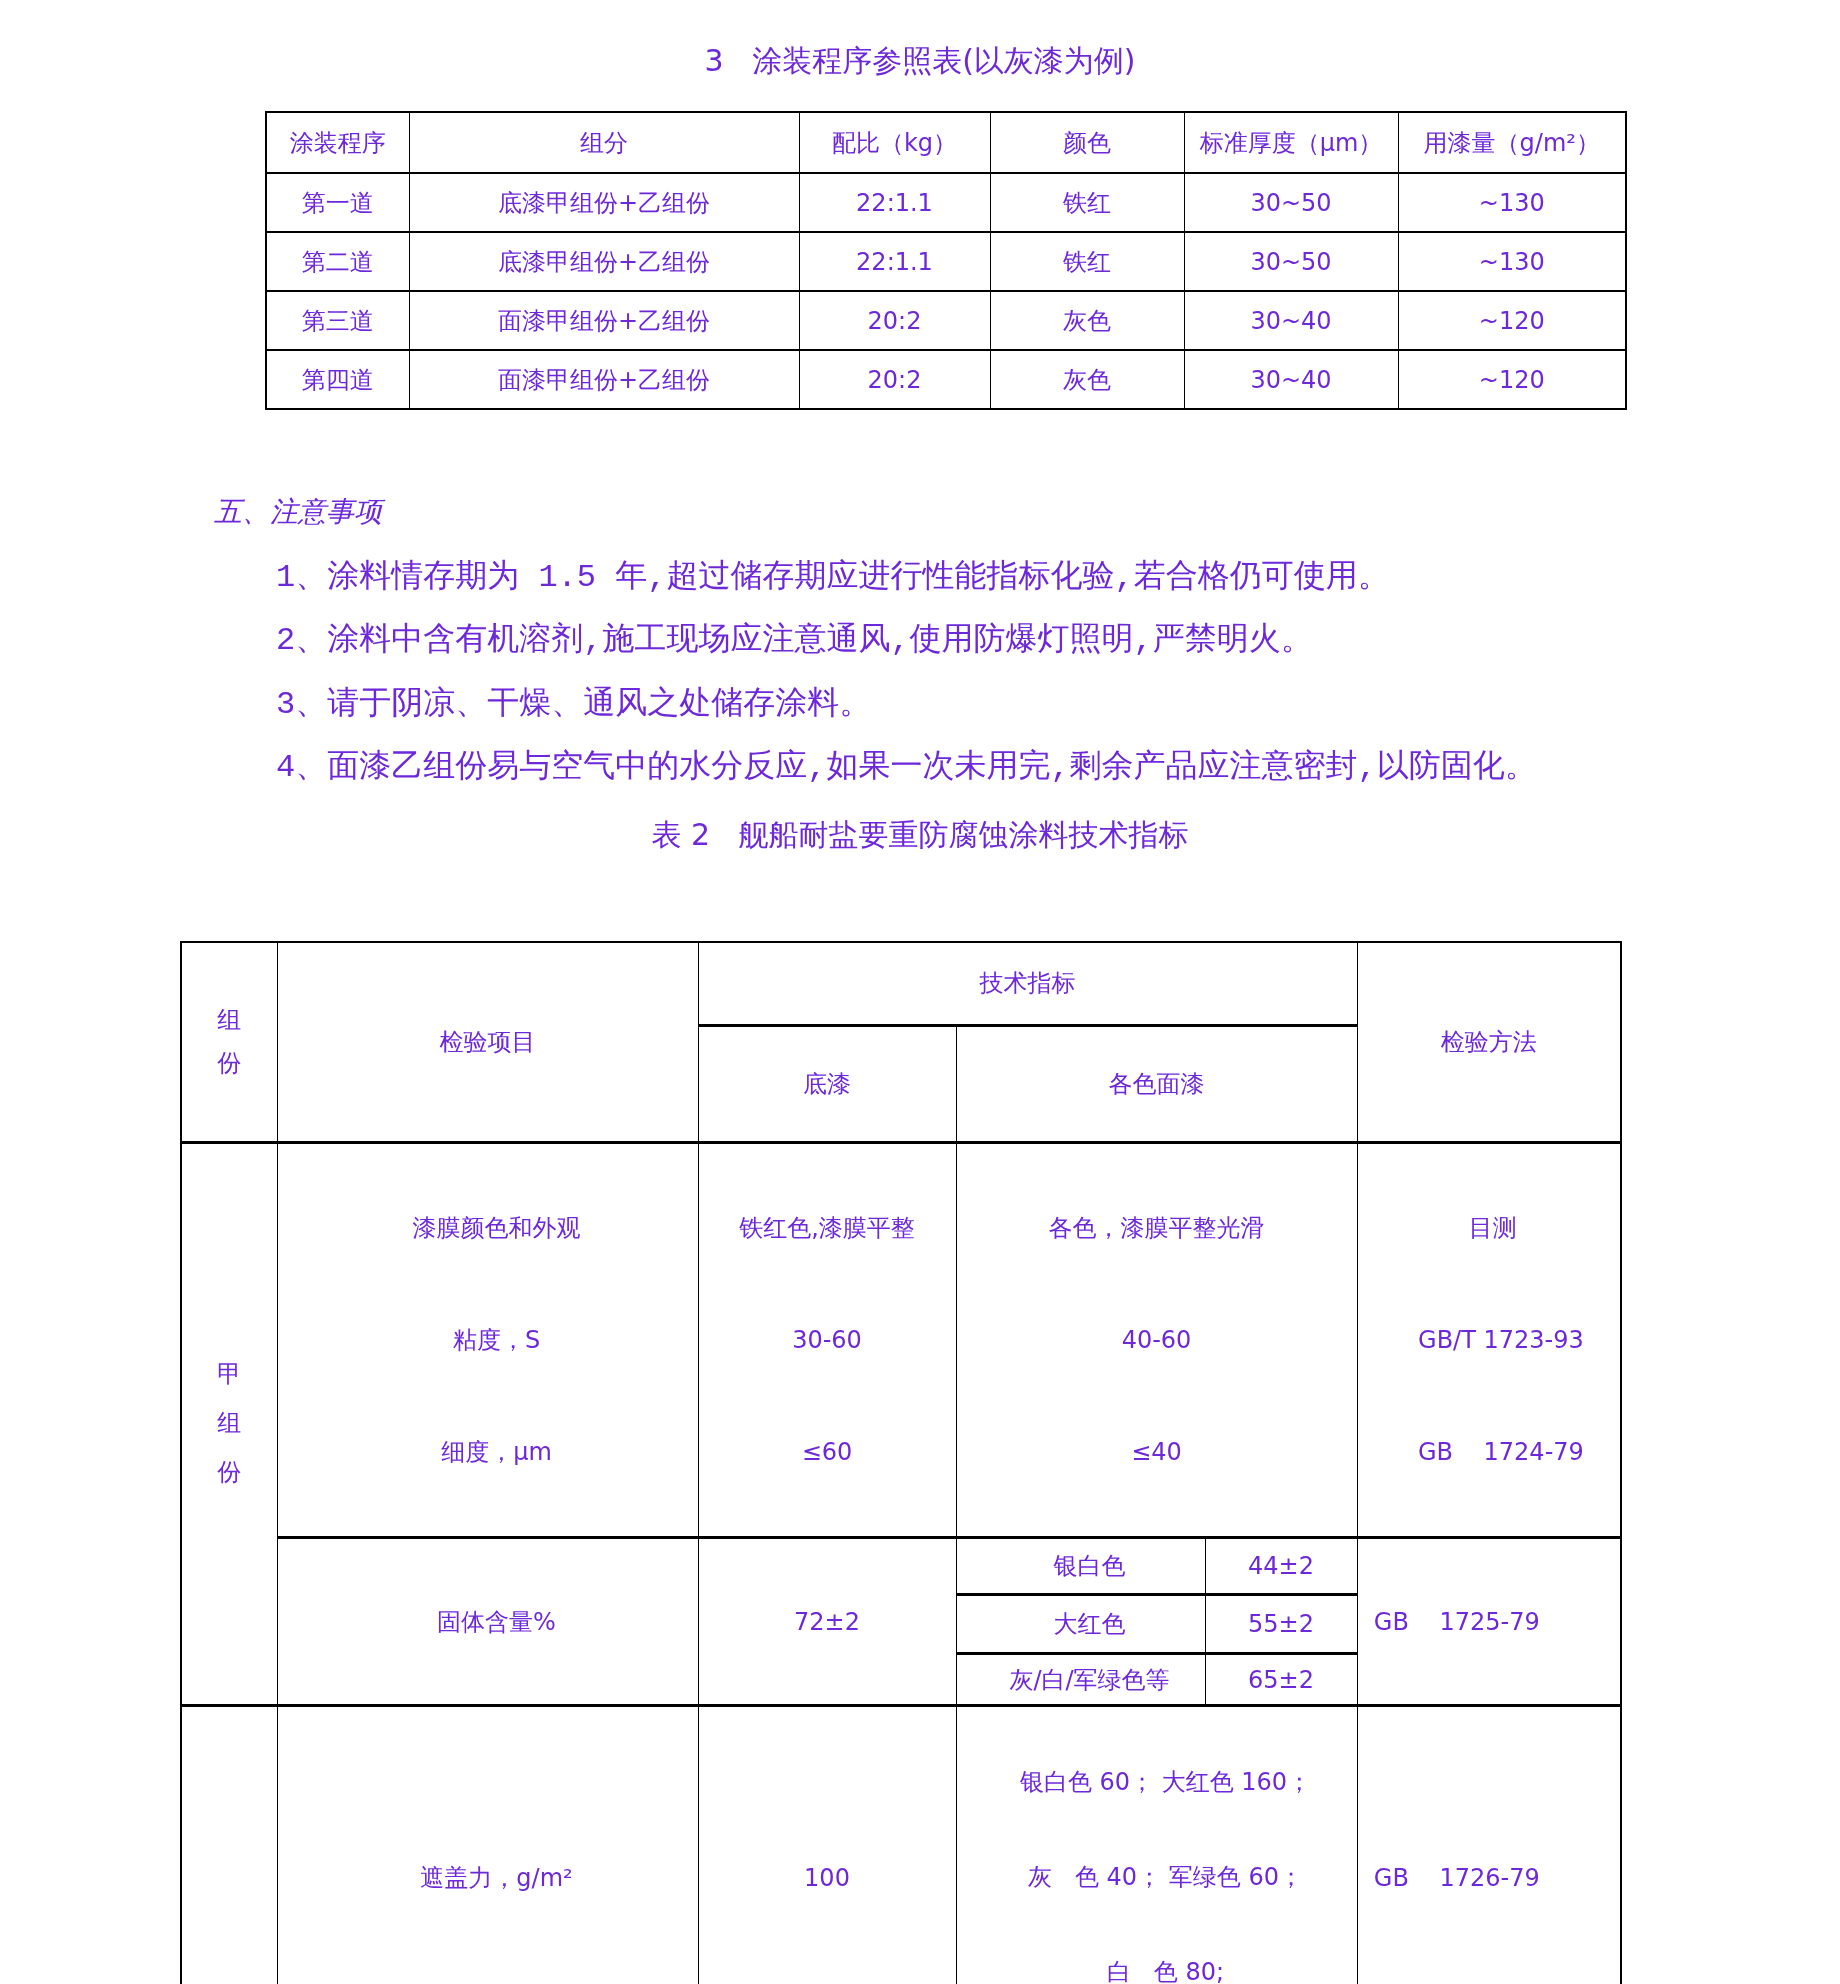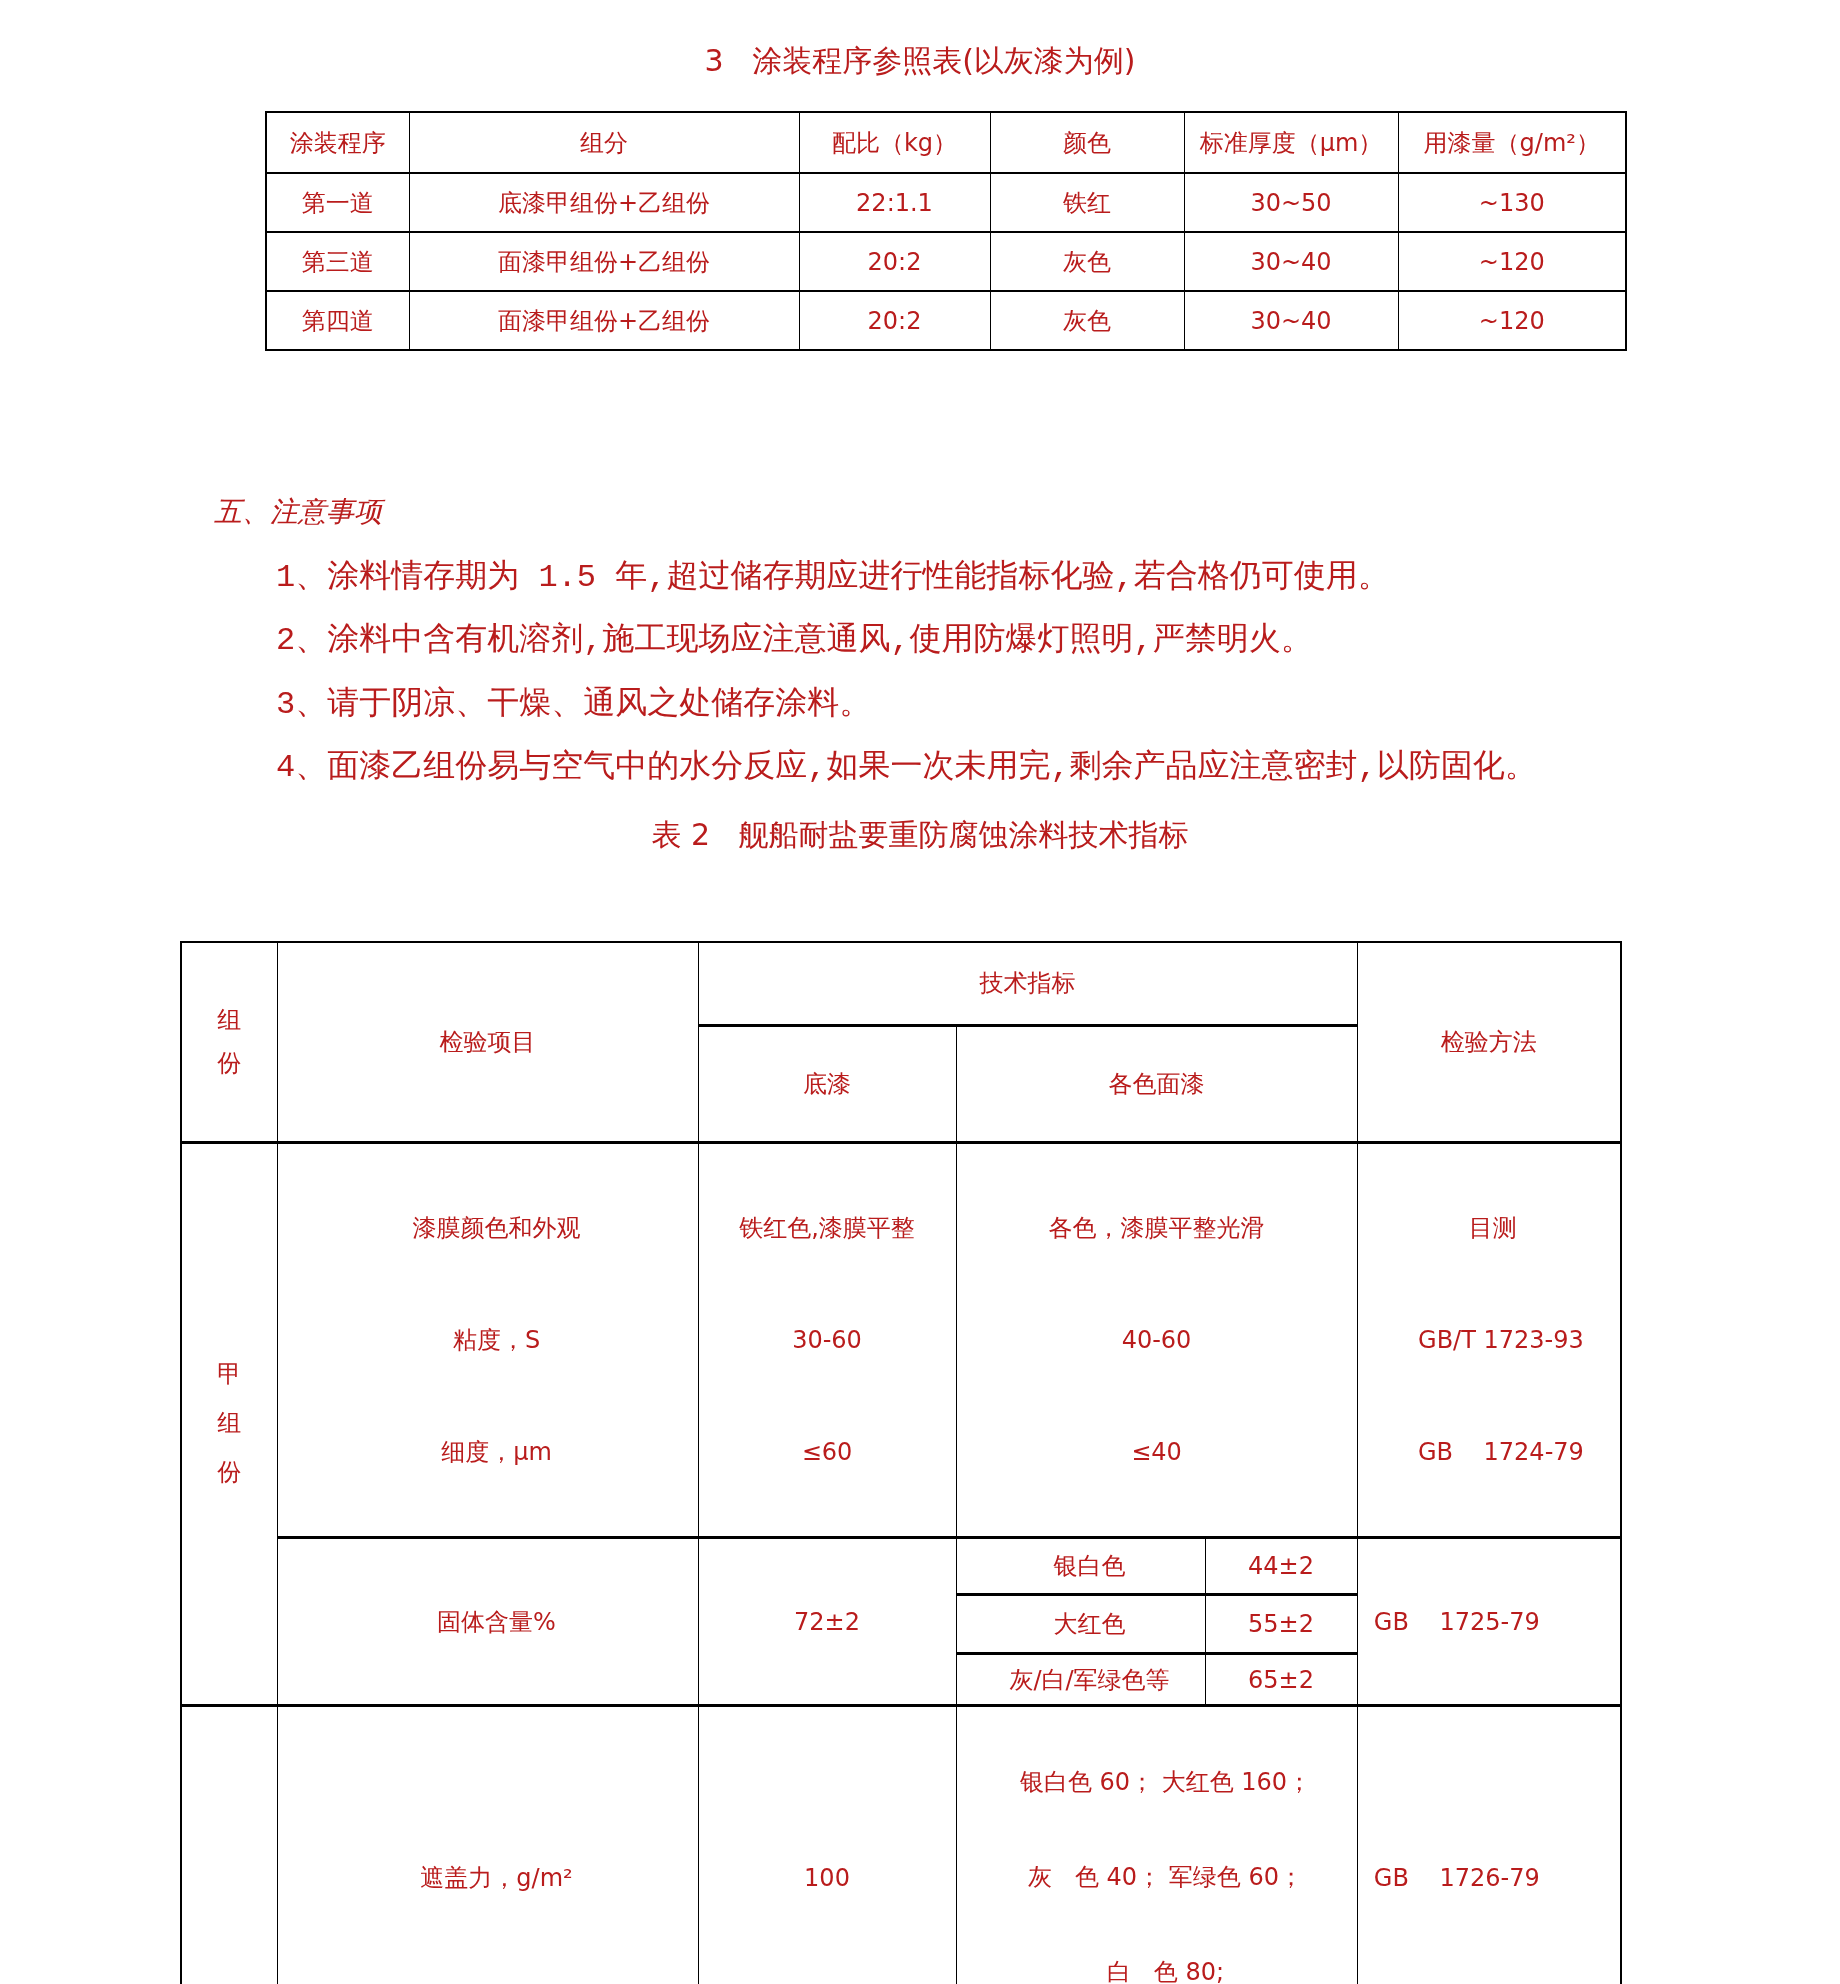--- a/index.html
+++ b/index.html
@@ -1,18 +1,18 @@
 <!DOCTYPE html>
 <html style="font-size:12px"><head>
 <meta charset="utf-8">
 <style>
   html,body { margin:0; padding:0; background:#ffffff; }
   .page {
     position:relative; width:1840px; height:1985px; background:#ffffff;
-    font-family:"DejaVu Sans", sans-serif; color:#b91c1c;
+    font-family:"DejaVu Sans", sans-serif; color:#6d28d9;
   }
   .doc-title {
     position:absolute; left:0; width:100%; text-align:center;
     font-size:30px; white-space:pre-wrap;
   }
   .t1-title { top:41px; }
   .t2-title { top:815px; }
 
   
   table.t1 {
@@ -86,20 +86,28 @@
     </tr>
     <tr>
       <td>第一道</td>
       <td>底漆甲组份+乙组份</td>
       <td>22:1.1</td>
       <td>铁红</td>
       <td>30~50</td>
       <td>~130</td>
     </tr>
     <tr>
+      <td>第二道</td>
+      <td>底漆甲组份+乙组份</td>
+      <td>22:1.1</td>
+      <td>铁红</td>
+      <td>30~50</td>
+      <td>~130</td>
+    </tr>
+    <tr>
       <td>第三道</td>
       <td>面漆甲组份+乙组份</td>
       <td>20:2</td>
       <td>灰色</td>
       <td>30~40</td>
       <td>~120</td>
     </tr>
     <tr>
       <td>第四道</td>
       <td>面漆甲组份+乙组份</td>

